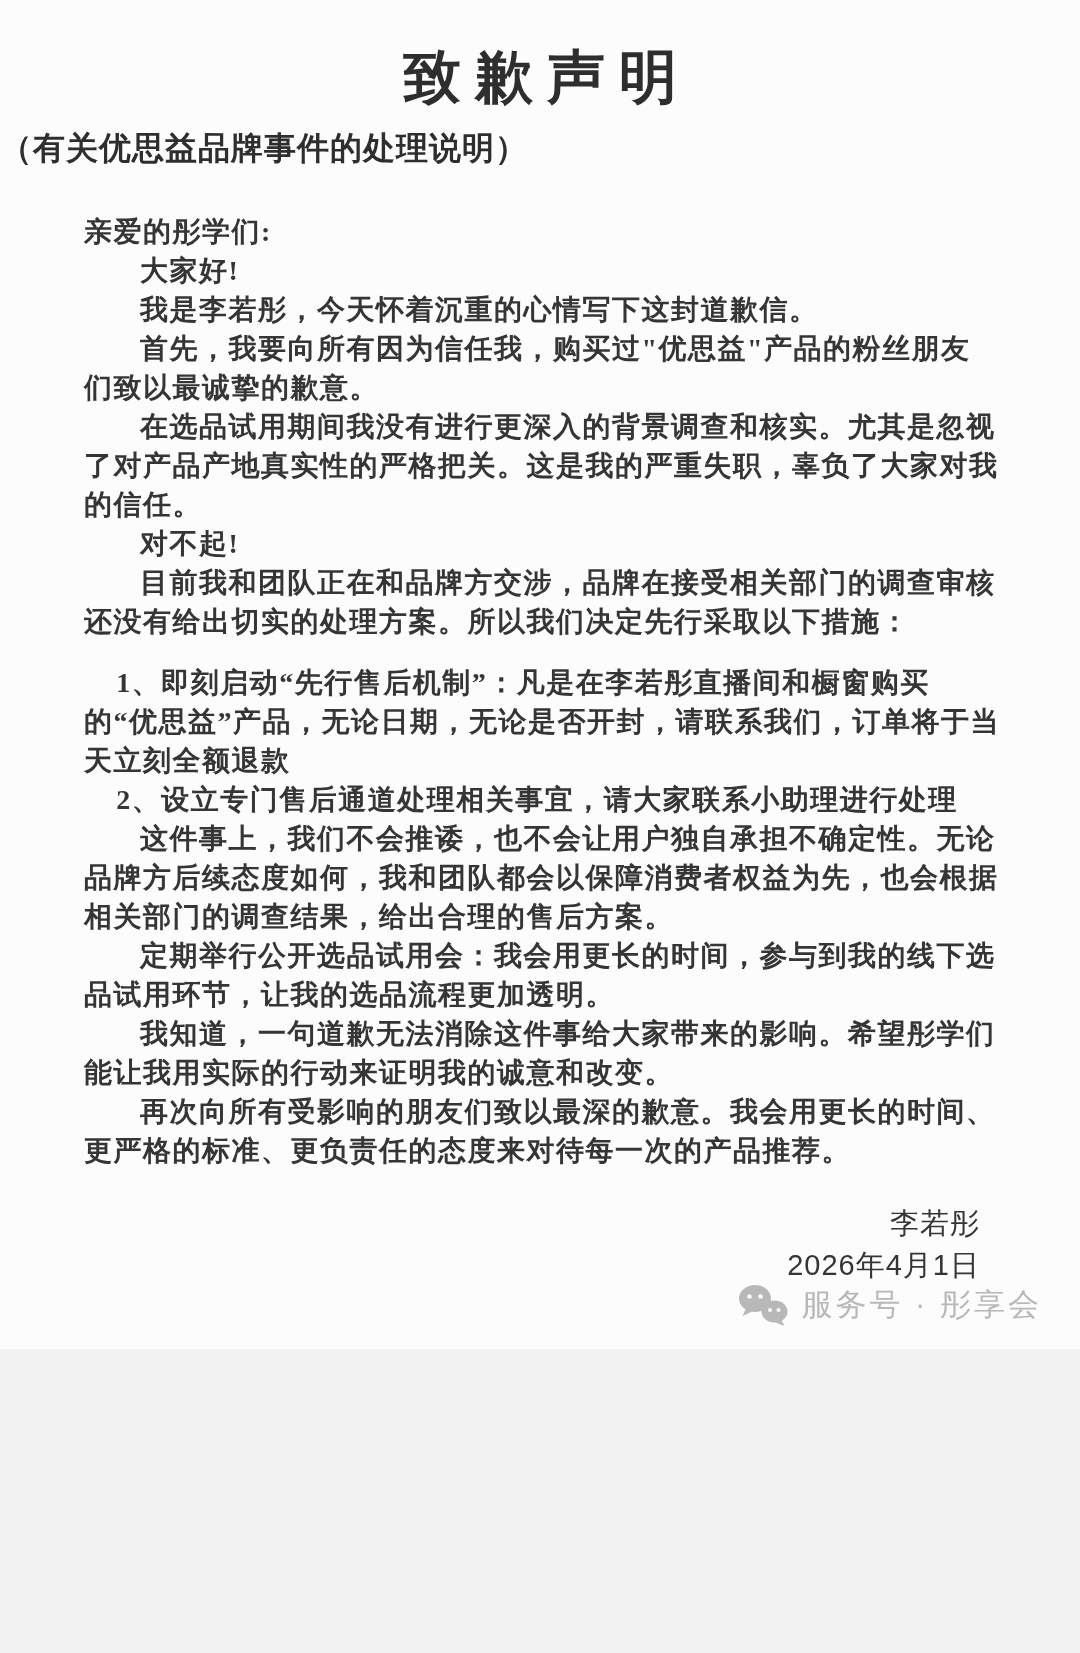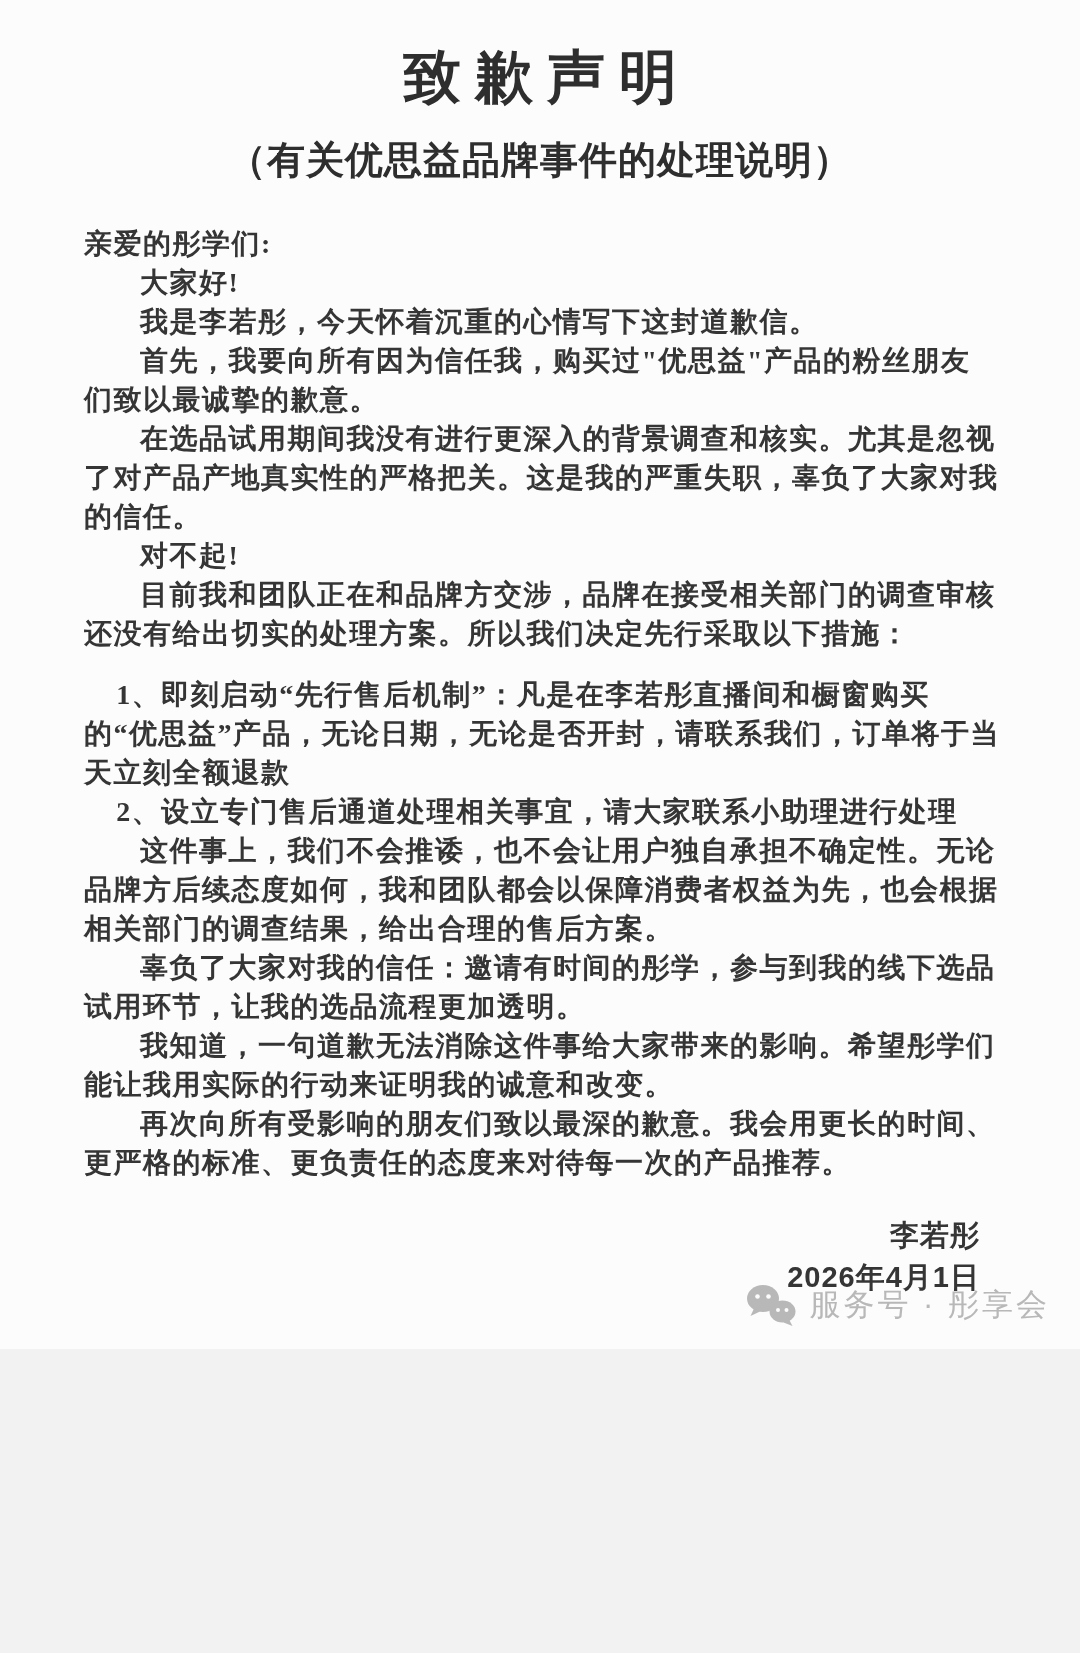--- a/index.html
+++ b/index.html
@@ -21,24 +21,23 @@
     text-align:center;
     font-family:"Liberation Serif","DejaVu Serif",serif;
     font-size:58px;
     line-height:64px;
     font-weight:700;
     letter-spacing:14px;
     color:#2e2e2e;
     text-indent:14px; 
   }
   .subtitle{
-    margin-top:28px;
-    text-align:center;
+    margin-top:16px;
     font-family:"Liberation Serif","DejaVu Serif",serif;
-    font-size:38px;
+    font-size:32px;
     line-height:44px;
     font-weight:700;
     letter-spacing:1px;
     color:#2e2e2e;
   }
   .content{
     margin-top:42px;
     padding:0 80px 0 84px;
     font-size:28px;
     line-height:39px;
@@ -52,27 +51,27 @@
   .salutation{text-indent:0;}
   .measures{margin-top:22px;}
   .measure{text-indent:1.15em;}
   .after-gap{margin-top:22px;}
   .signature{
     margin-top:32px;
     padding-right:100px;
     text-align:right;
     font-size:29px;
     line-height:42px;
-    font-weight:700;
+    font-weight:400;
     letter-spacing:1px;
     color:#353535;
   }
   .footer{
     position:absolute;
-    right:30px;
+    right:38px;
     bottom:22px;
     display:flex;
     align-items:center;
     gap:12px;
     color:#b8b8b8;
     font-size:31px;
     letter-spacing:3px;
     font-weight:500;
   }
   .wx-icon svg{display:block;width:52px;height:44px;}
@@ -94,21 +93,21 @@
     <p class="para">在选品试用期间我没有进行更深入的背景调查和核实。尤其是忽视了对产品产地真实性的严格把关。这是我的严重失职，辜负了大家对我的信任。</p>
     <p class="para">对不起!</p>
     <p class="para">目前我和团队正在和品牌方交涉，品牌在接受相关部门的调查审核还没有给出切实的处理方案。所以我们决定先行采取以下措施：</p>
 
     <div class="measures">
       <p class="measure">1、即刻启动“先行售后机制”：凡是在李若彤直播间和橱窗购买的“优思益”产品，无论日期，无论是否开封，请联系我们，订单将于当天立刻全额退款</p>
       <p class="measure">2、设立专门售后通道处理相关事宜，请大家联系小助理进行处理</p>
     </div>
 
     <p class="para after-gap">这件事上，我们不会推诿，也不会让用户独自承担不确定性。无论品牌方后续态度如何，我和团队都会以保障消费者权益为先，也会根据相关部门的调查结果，给出合理的售后方案。</p>
-    <p class="para">辜负了大家对我的信任：邀请有时间的彤学，参与到我的线下选品试用环节，让我的选品流程更加透明。</p>
+    <p class="para">定期举行公开选品试用会：我会用更长的时间，参与到我的线下选品试用环节，让我的选品流程更加透明。</p>
     <p class="para">我知道，一句道歉无法消除这件事给大家带来的影响。希望彤学们能让我用实际的行动来证明我的诚意和改变。</p>
     <p class="para">再次向所有受影响的朋友们致以最深的歉意。我会用更长的时间、更严格的标准、更负责任的态度来对待每一次的产品推荐。</p>
   </div>
 
   <div class="signature">
     <div>李若彤</div>
     <div>2026年4月1日</div>
   </div>
 
   <div class="footer">

